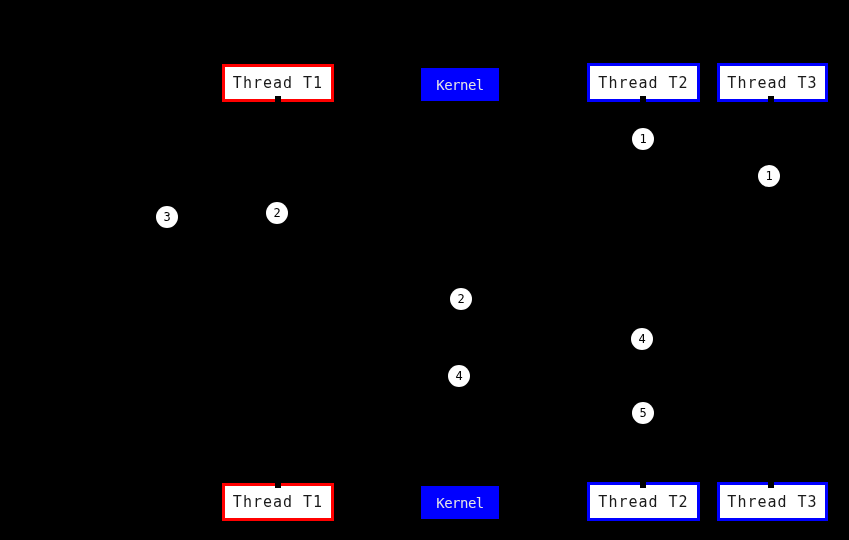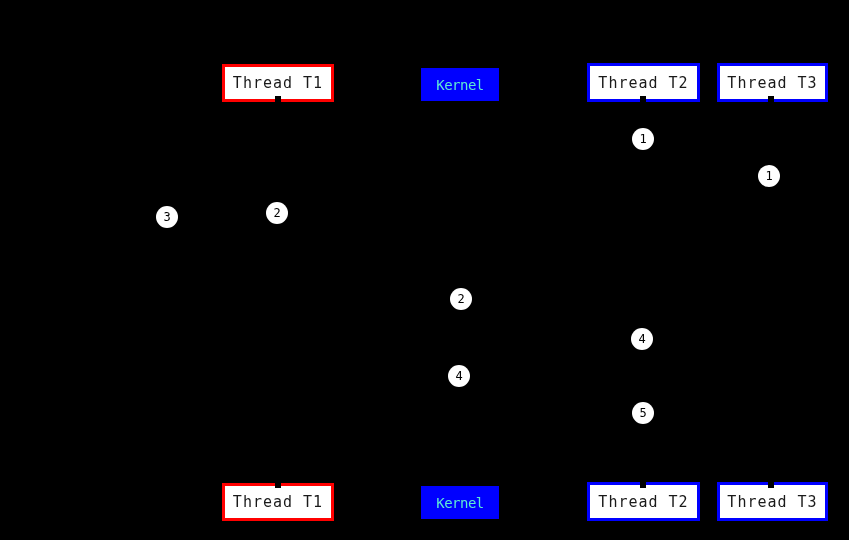--- a/index.html
+++ b/index.html
@@ -24,21 +24,21 @@
   .ebox.kernel { background: #0000ff; border: none; }
   .ebox .lbl {
     font-size: 15px;
     letter-spacing: 1px;
     color: #1a1a1a;
     white-space: nowrap;
   }
   .ebox.kernel .lbl {
     font-size: 14px;
     letter-spacing: -0.5px;
-    color: #5eead4;
+    color: #e5e5e5;
   }
   .notch {
     position: absolute;
     width: 6px;
     height: 9px;
     background: #000000;
     z-index: 3;
   }
   .marker {
     position: absolute;

